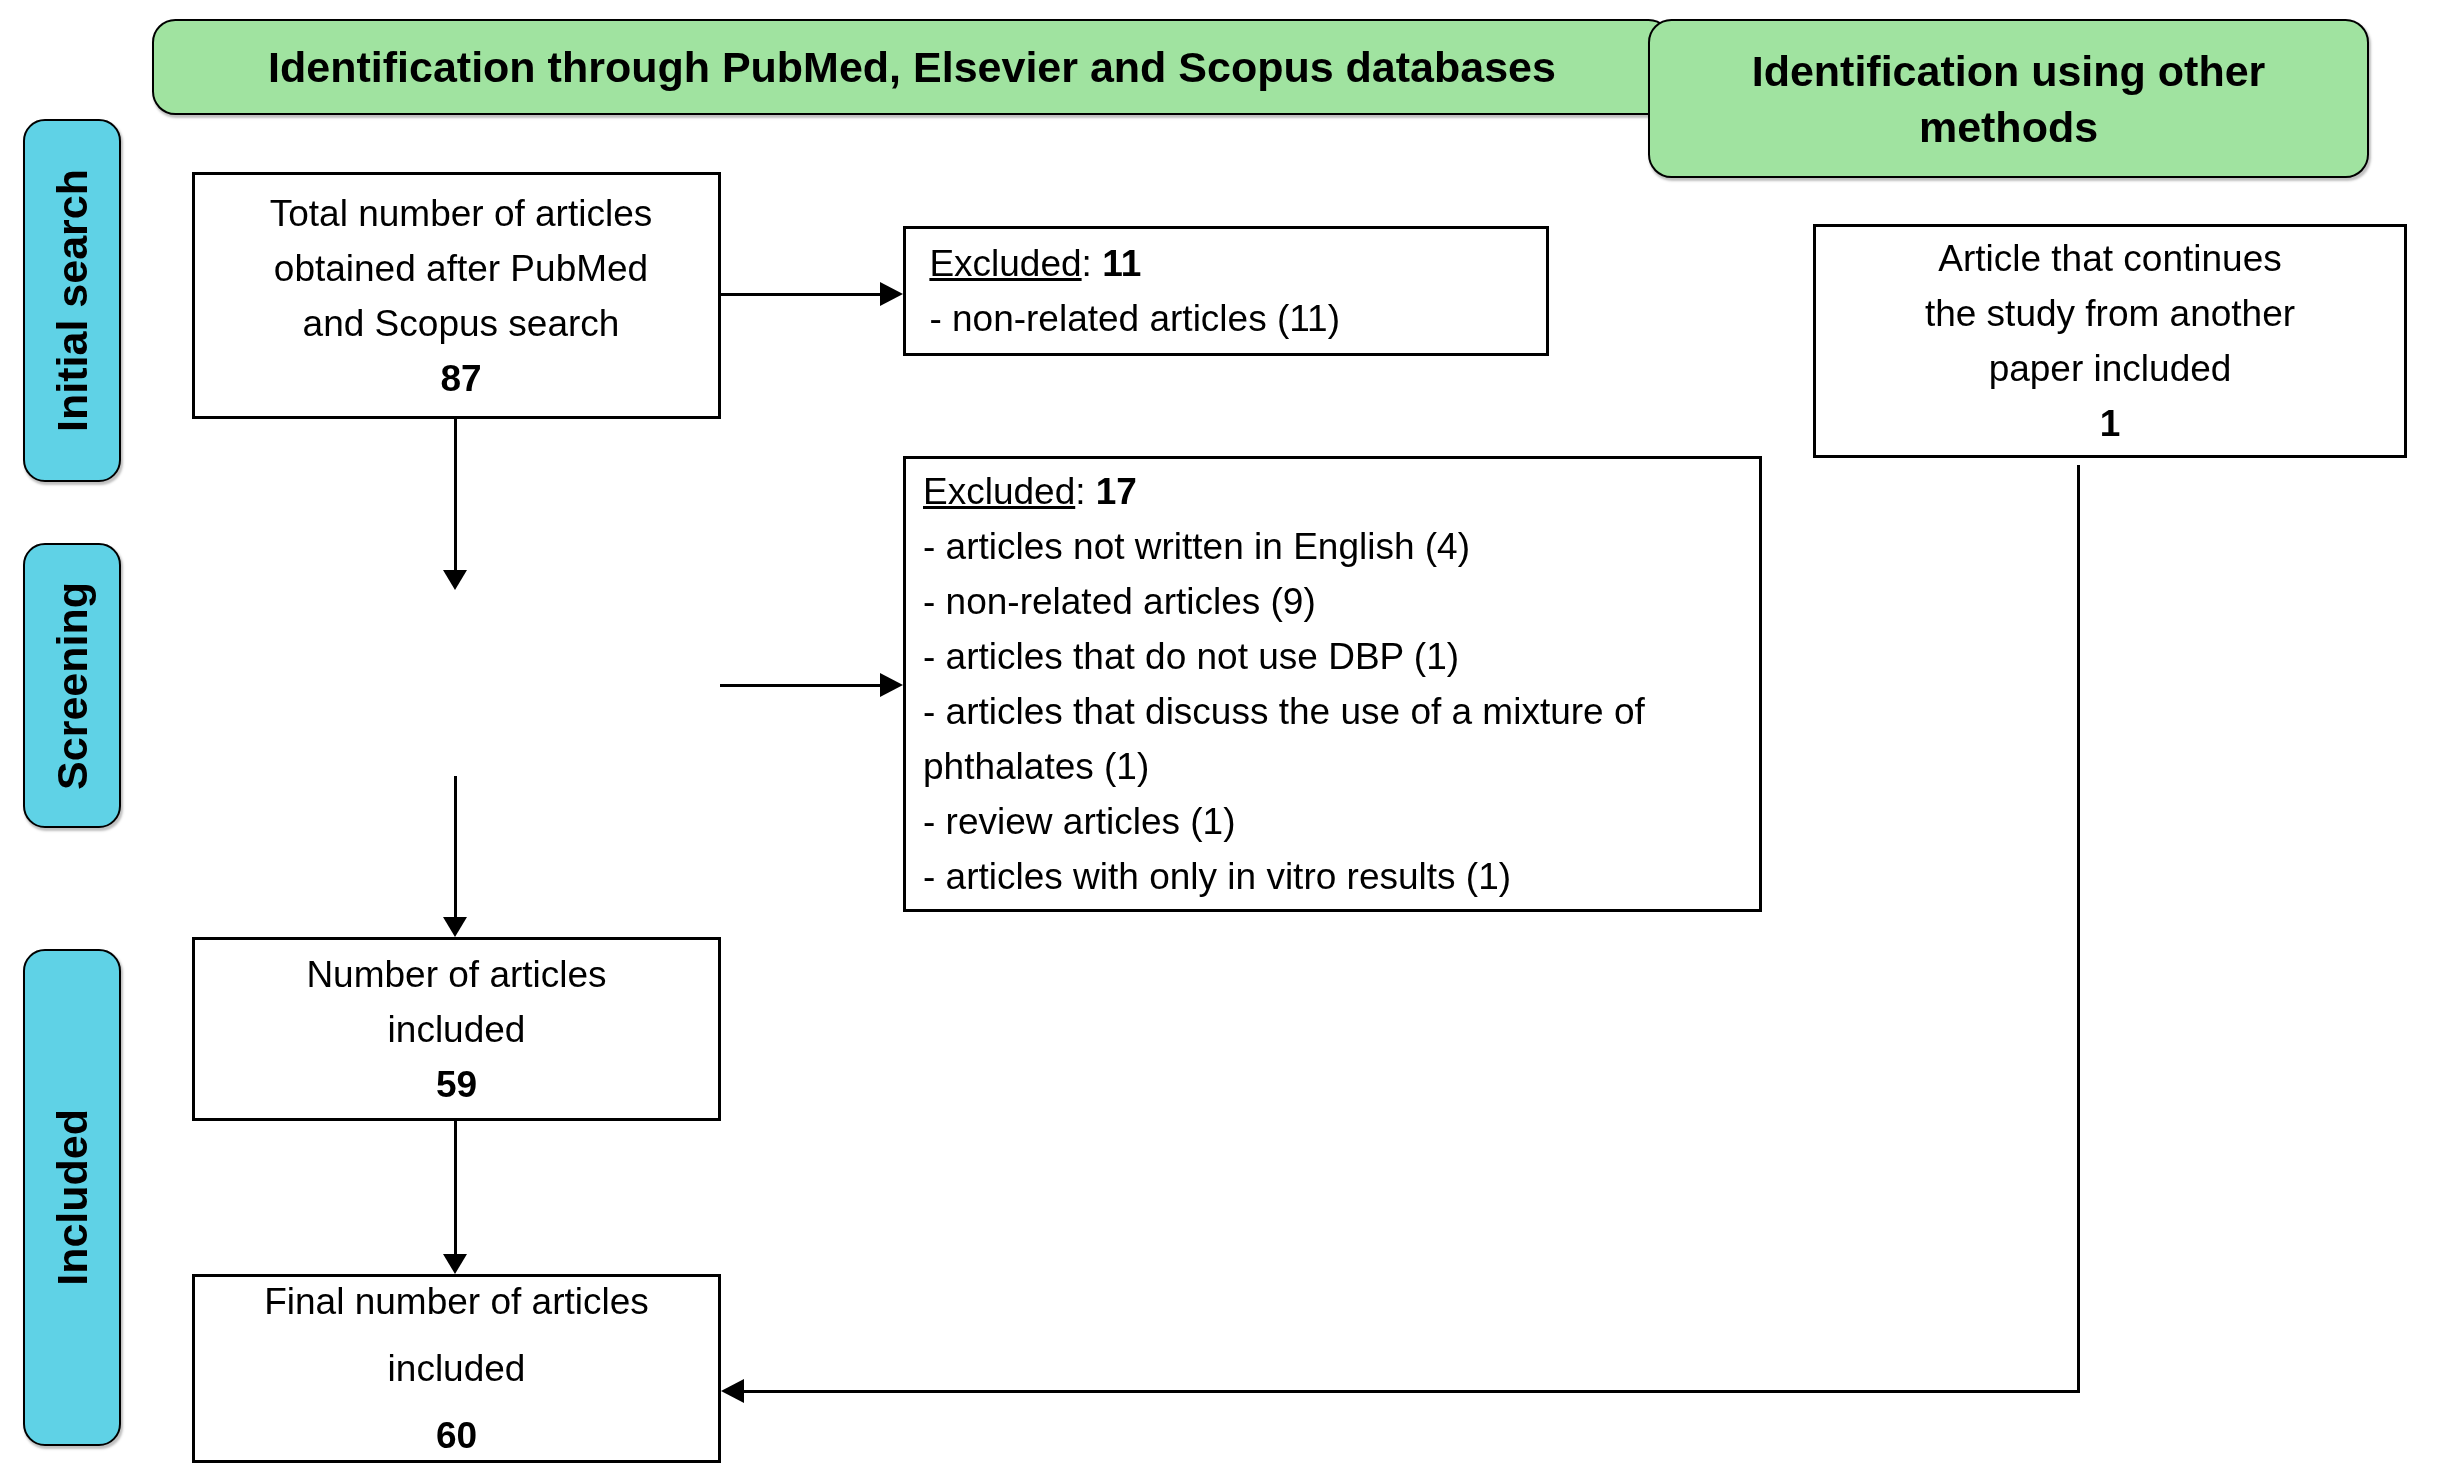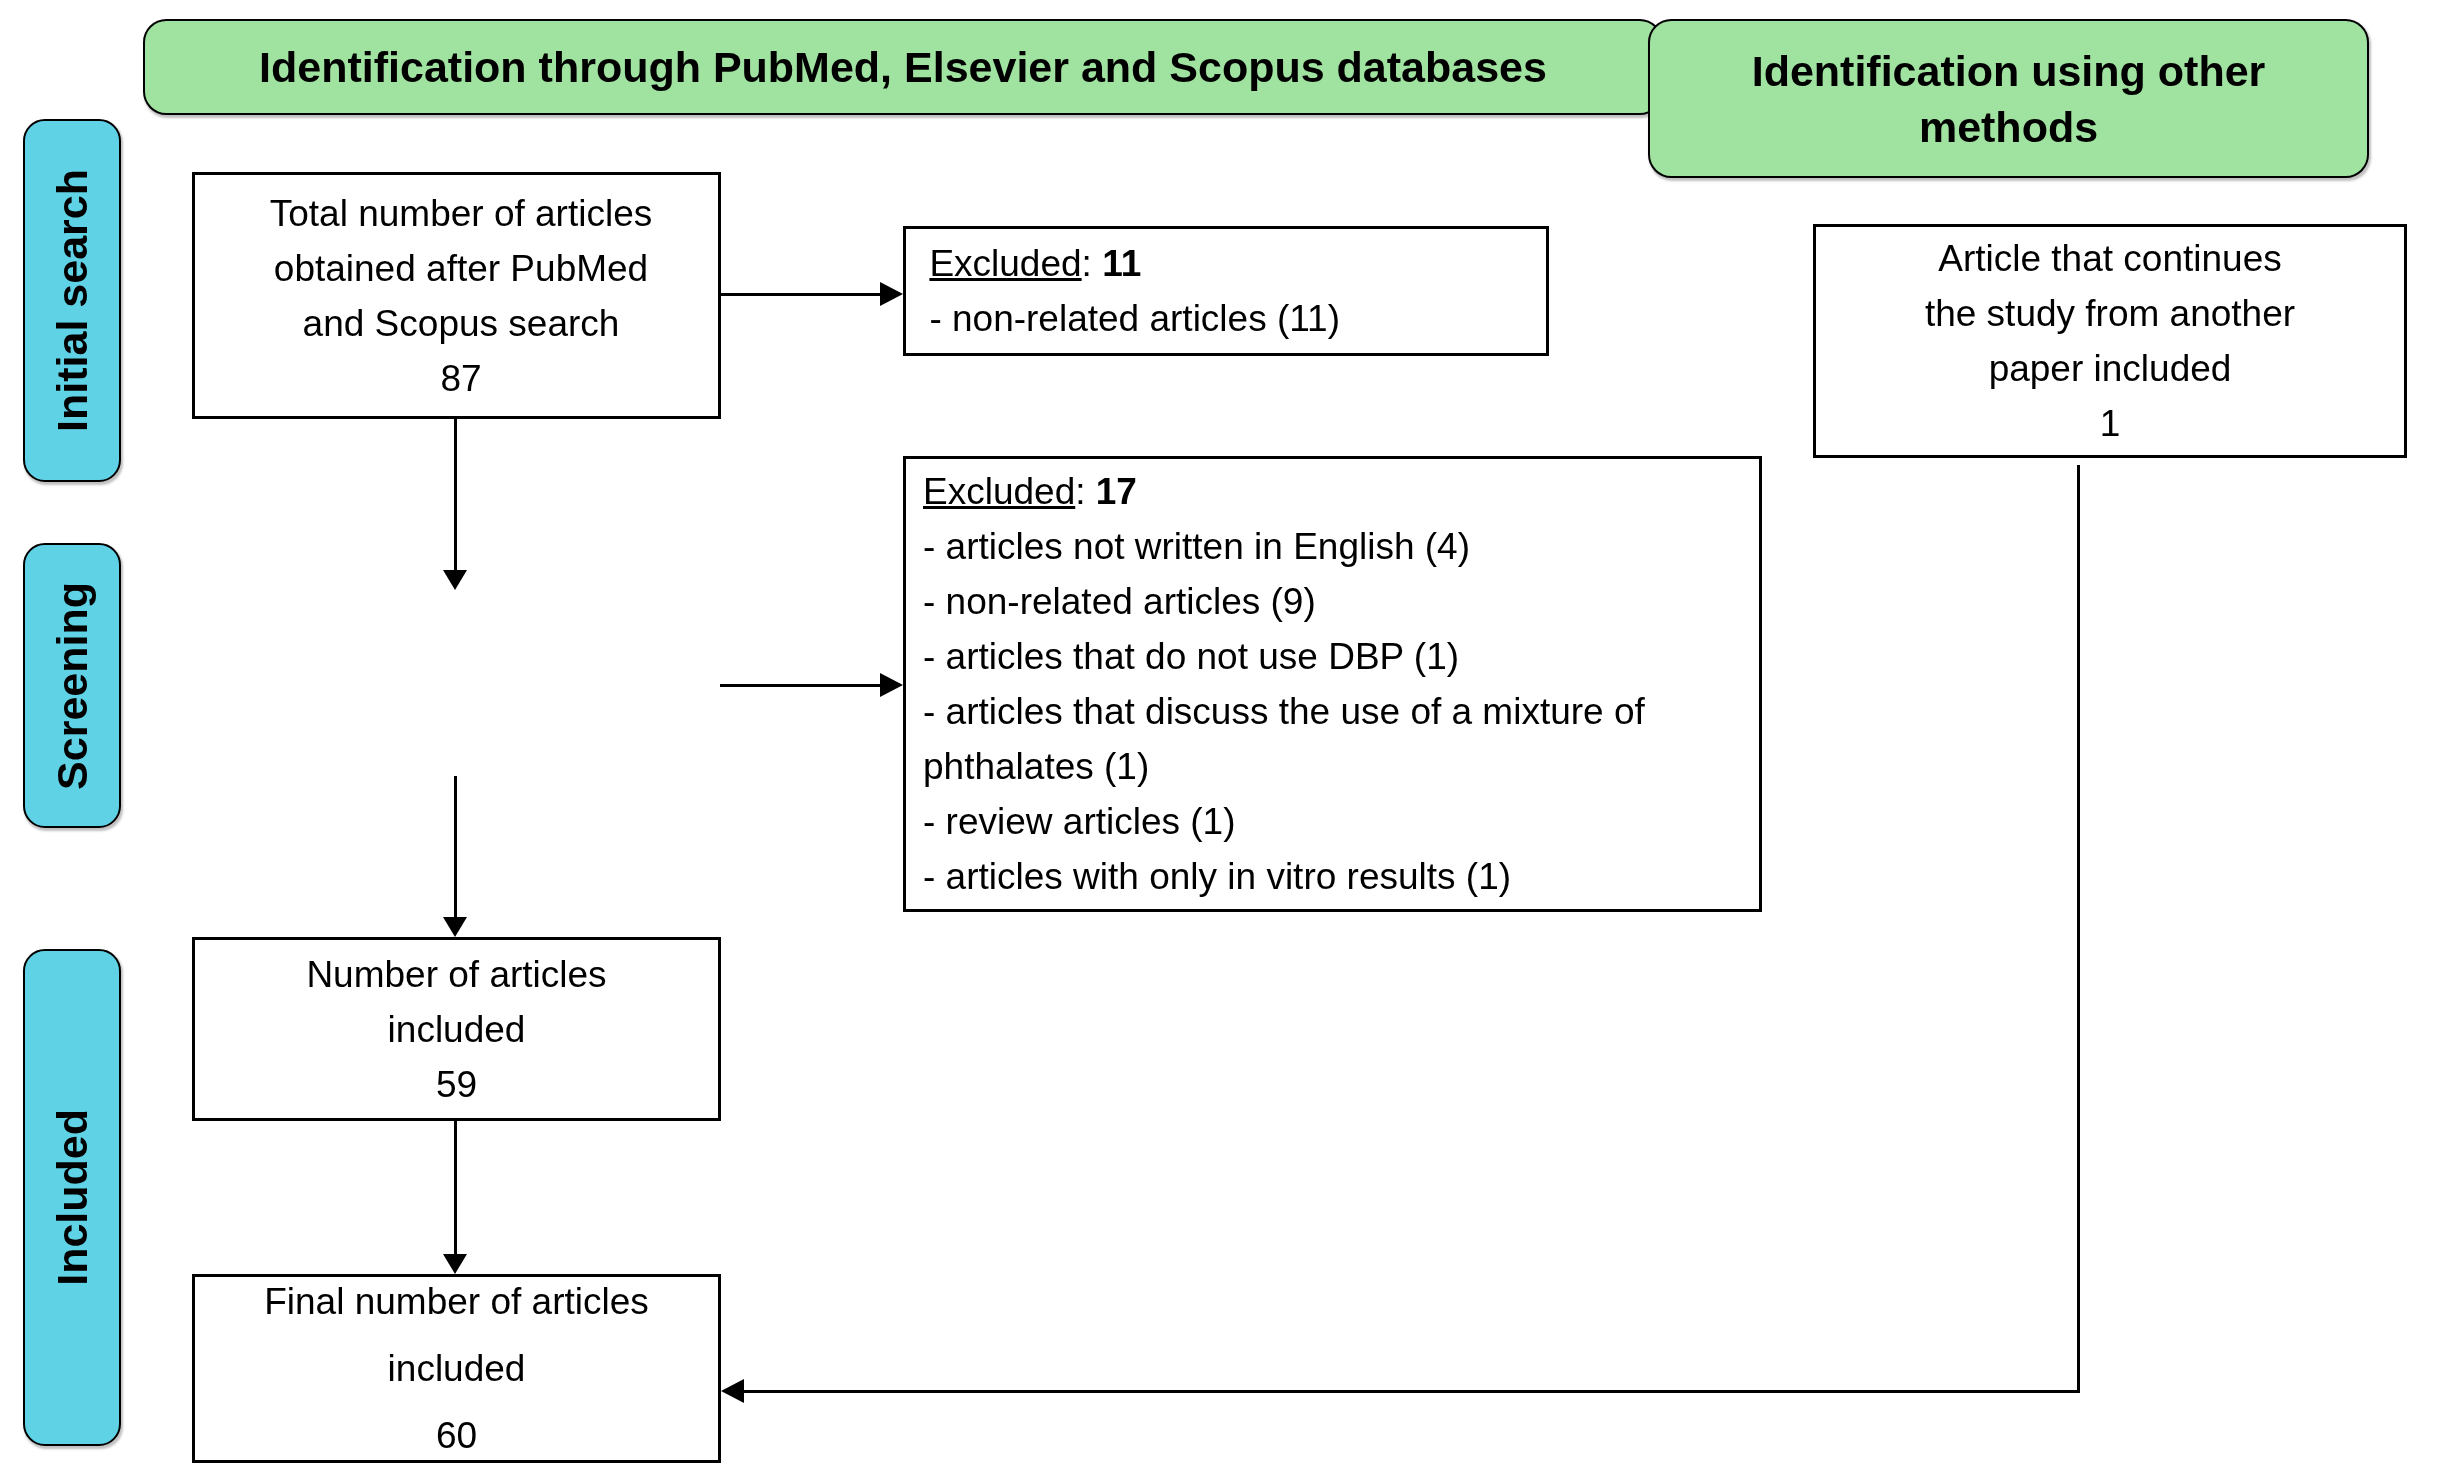--- a/index.html
+++ b/index.html
@@ -6,42 +6,42 @@
   body{font-family:"Liberation Sans",sans-serif;color:#000;}
   .stage{position:relative;width:2462px;height:1480px;background:#fff;overflow:hidden;}
 
   
   .pill{
     position:absolute;background:#A0E3A0;border:2.3px solid #000;border-radius:23.4px;
     display:flex;align-items:center;justify-content:center;text-align:center;
     font-weight:bold;font-size:43px;line-height:56px;
     box-shadow:1.6px 2.3px 2.3px rgba(0,0,0,0.25);
   }
-  .pill-left{left:143px;top:19px;width:1516px;height:92px;justify-content:center;}
+  .pill-left{left:152px;top:19px;width:1516px;height:92px;justify-content:center;}
   .pill-right{left:1648px;top:19px;width:721px;height:159px;padding:2px 44px;box-sizing:border-box;}
 
   
   .tag{
     position:absolute;background:#5FD2E6;border:2.3px solid #000;border-radius:22px;
     display:flex;align-items:center;justify-content:center;
     font-weight:bold;font-size:43px;
     box-shadow:1.6px 2.3px 2.3px rgba(0,0,0,0.25);
   }
   .tag span{writing-mode:vertical-rl;transform:rotate(180deg);white-space:nowrap;}
   .tag-initial{left:23.4px;top:119px;width:94px;height:359px;}
   .tag-screening{left:23.4px;top:543px;width:94px;height:281px;}
   .tag-included{left:23.4px;top:949px;width:94px;height:493px;}
 
   
   .fbox{
     position:absolute;background:#fff;border:3.1px solid #000;box-sizing:border-box;
     display:flex;flex-direction:column;align-items:center;justify-content:center;
     text-align:center;font-size:37px;line-height:55px;
   }
-  .fbox .num{font-weight:normal;}
+  .fbox .num{font-weight:bold;}
   .box1{left:192px;top:172px;width:529px;height:247px;padding-left:9px;}
   .box2{left:192px;top:590px;width:529px;height:186px;}
   .box3{left:192px;top:937px;width:529px;height:184px;}
   .box4{left:192px;top:1274px;width:529px;height:189px;gap:12px;}
   .sidebox{left:1813px;top:224px;width:594px;height:234px;}
 
   
   .exbox{
     position:absolute;background:#fff;border:3.1px solid #000;box-sizing:border-box;
     display:flex;flex-direction:column;justify-content:center;

